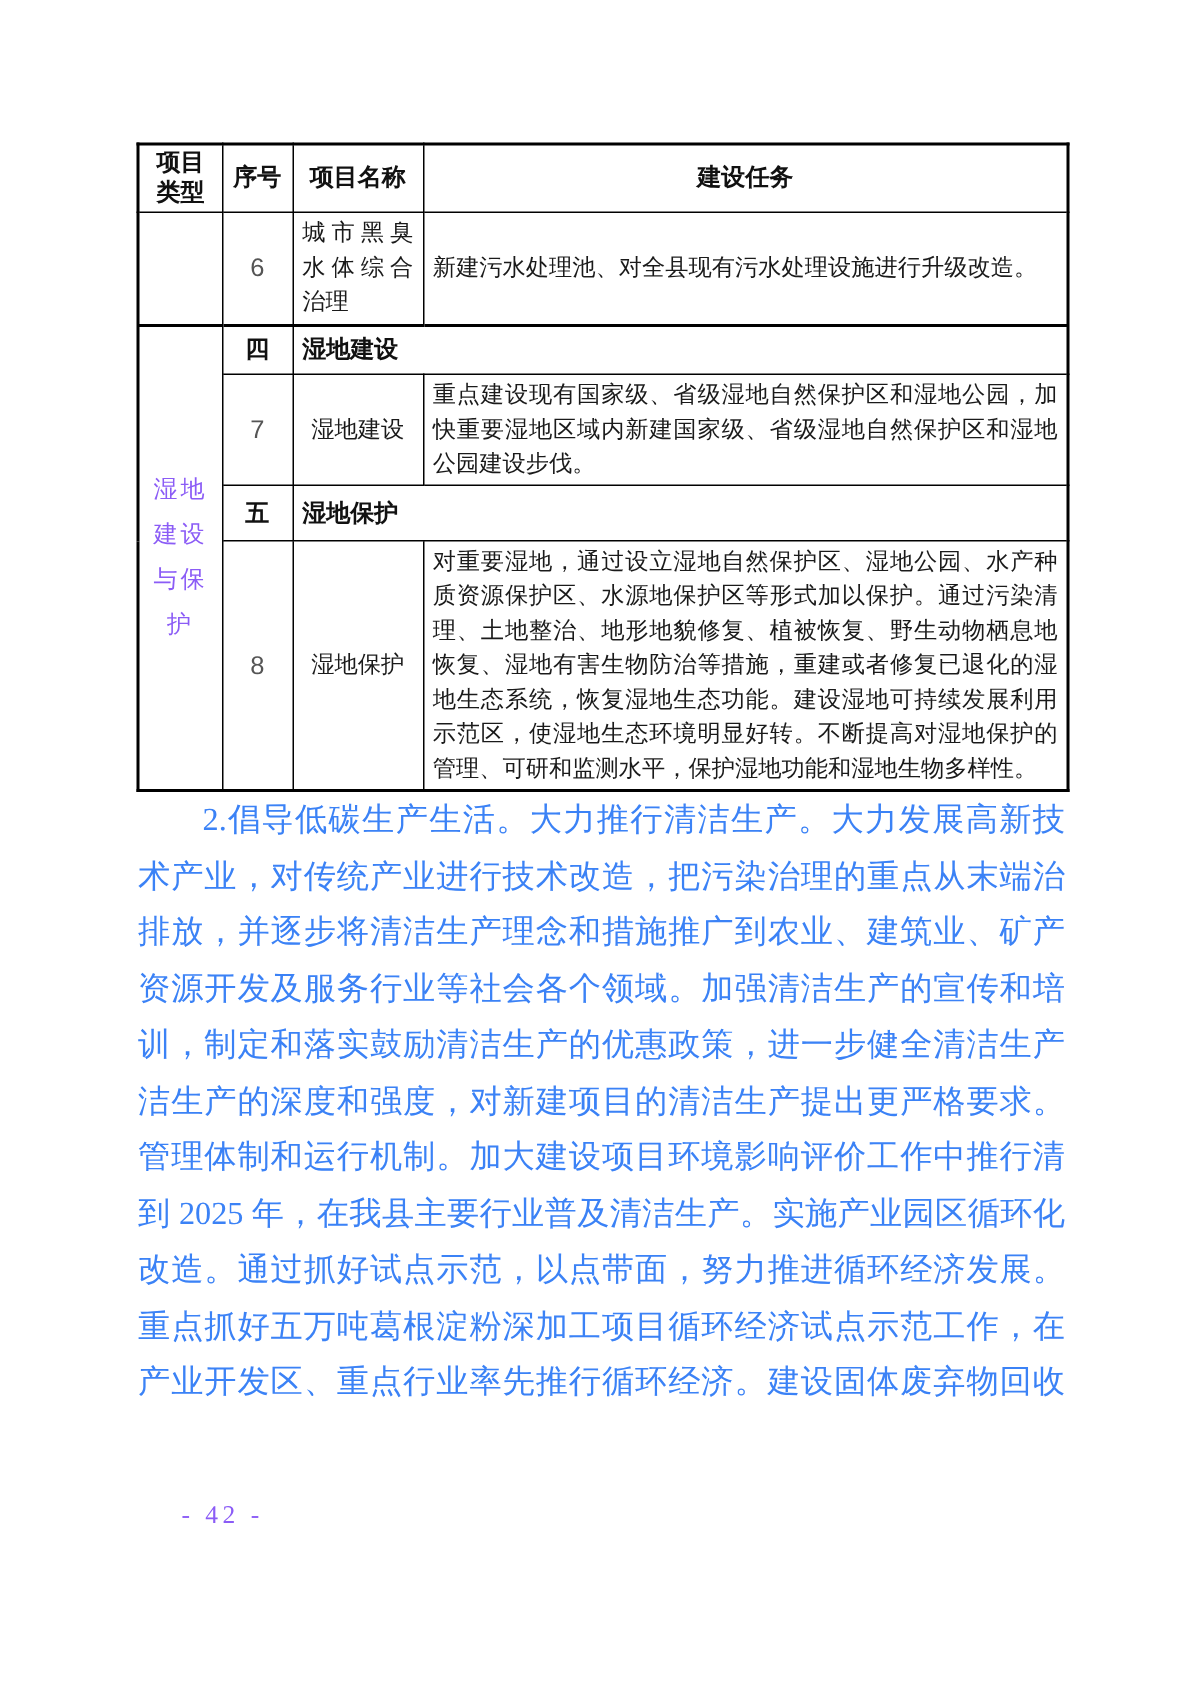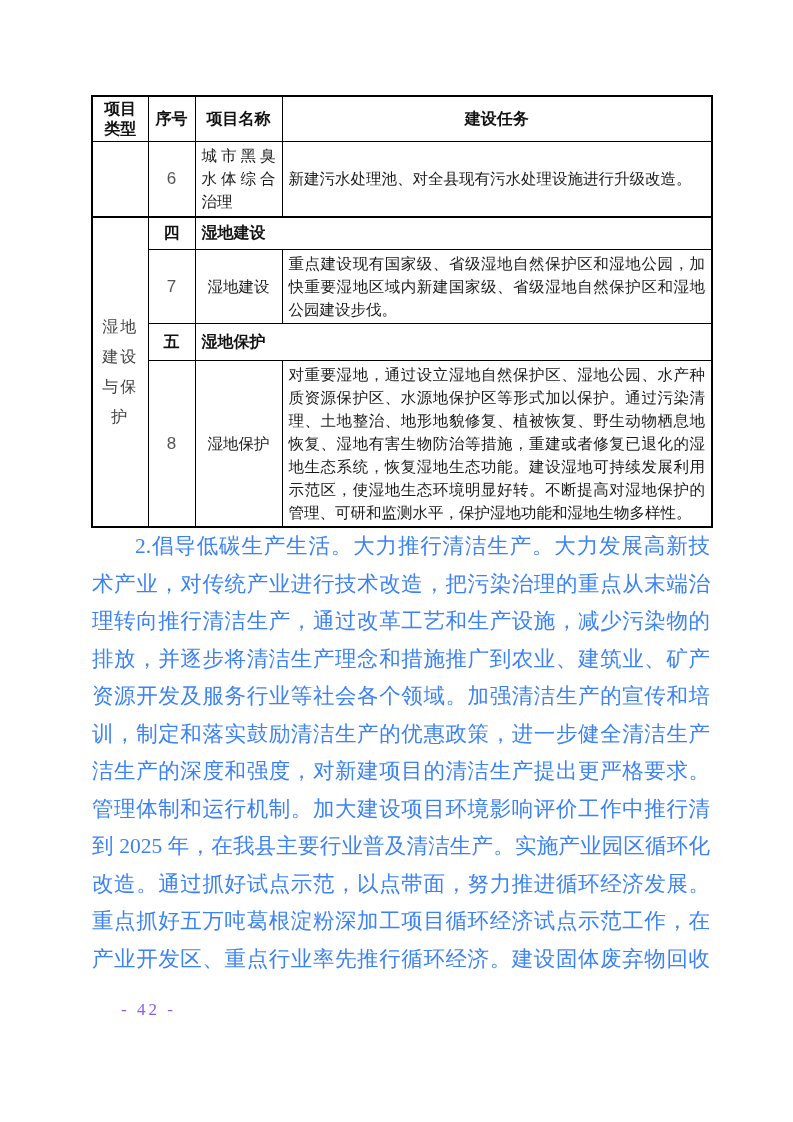--- a/index.html
+++ b/index.html
@@ -33,21 +33,21 @@
     line-height:23px;padding:2px 8px;margin-left:16px;
   }
   td.name.center{text-align:center;}
   td.task{
     font-size:15.5px;text-align:justify;text-justify:inter-ideograph;
     line-height:23px;padding:4px 9px;
   }
   td.groupcell{text-align:center;}
   .vlabel{
     width:37px;margin:0 auto;font-size:16px;line-height:30px;
-    letter-spacing:2px;text-align:center;color:#404040;
+    letter-spacing:2px;text-align:center;color:#8b5cf6;
     word-break:break-all;
   }
   tr.sep-bottom td{border-bottom:2px solid #000;}
   
   .body-text{position:absolute;left:92px;top:528px;width:618px;}
   .bline{
     height:37.5px;line-height:37.5px;font-size:21.5px;color:#3b82f6;
     text-align:justify;text-justify:inter-ideograph;overflow:hidden;
     white-space:normal;
   }
@@ -104,21 +104,20 @@
       <td class="name center">湿地保护</td>
       <td class="task">对重要湿地，通过设立湿地自然保护区、湿地公园、水产种质资源保护区、水源地保护区等形式加以保护。通过污染清理、土地整治、地形地貌修复、植被恢复、野生动物栖息地恢复、湿地有害生物防治等措施，重建或者修复已退化的湿地生态系统，恢复湿地生态功能。建设湿地可持续发展利用示范区，使湿地生态环境明显好转。不断提高对湿地保护的管理、可研和监测水平，保护湿地功能和湿地生物多样性。</td>
     </tr>
   </tbody>
     </table>
 </div>
 
 <div class="body-text">
   <div class="bline indent">2.倡导低碳生产生活。大力推行清洁生产。大力发展高新技</div>
   <div class="bline">术产业，对传统产业进行技术改造，把污染治理的重点从末端治</div>
-  <div class="bline">理转向推行清洁生产，通过改革工艺和生产设施，减少污染物的</div>
   <div class="bline">排放，并逐步将清洁生产理念和措施推广到农业、建筑业、矿产</div>
   <div class="bline">资源开发及服务行业等社会各个领域。加强清洁生产的宣传和培</div>
   <div class="bline">训，制定和落实鼓励清洁生产的优惠政策，进一步健全清洁生产</div>
   <div class="bline">洁生产的深度和强度，对新建项目的清洁生产提出更严格要求。</div>
   <div class="bline">管理体制和运行机制。加大建设项目环境影响评价工作中推行清</div>
   <div class="bline">到 2025 年，在我县主要行业普及清洁生产。实施产业园区循环化</div>
   <div class="bline">改造。通过抓好试点示范，以点带面，努力推进循环经济发展。</div>
   <div class="bline">重点抓好五万吨葛根淀粉深加工项目循环经济试点示范工作，在</div>
   <div class="bline">产业开发区、重点行业率先推行循环经济。建设固体废弃物回收</div>
 </div>

